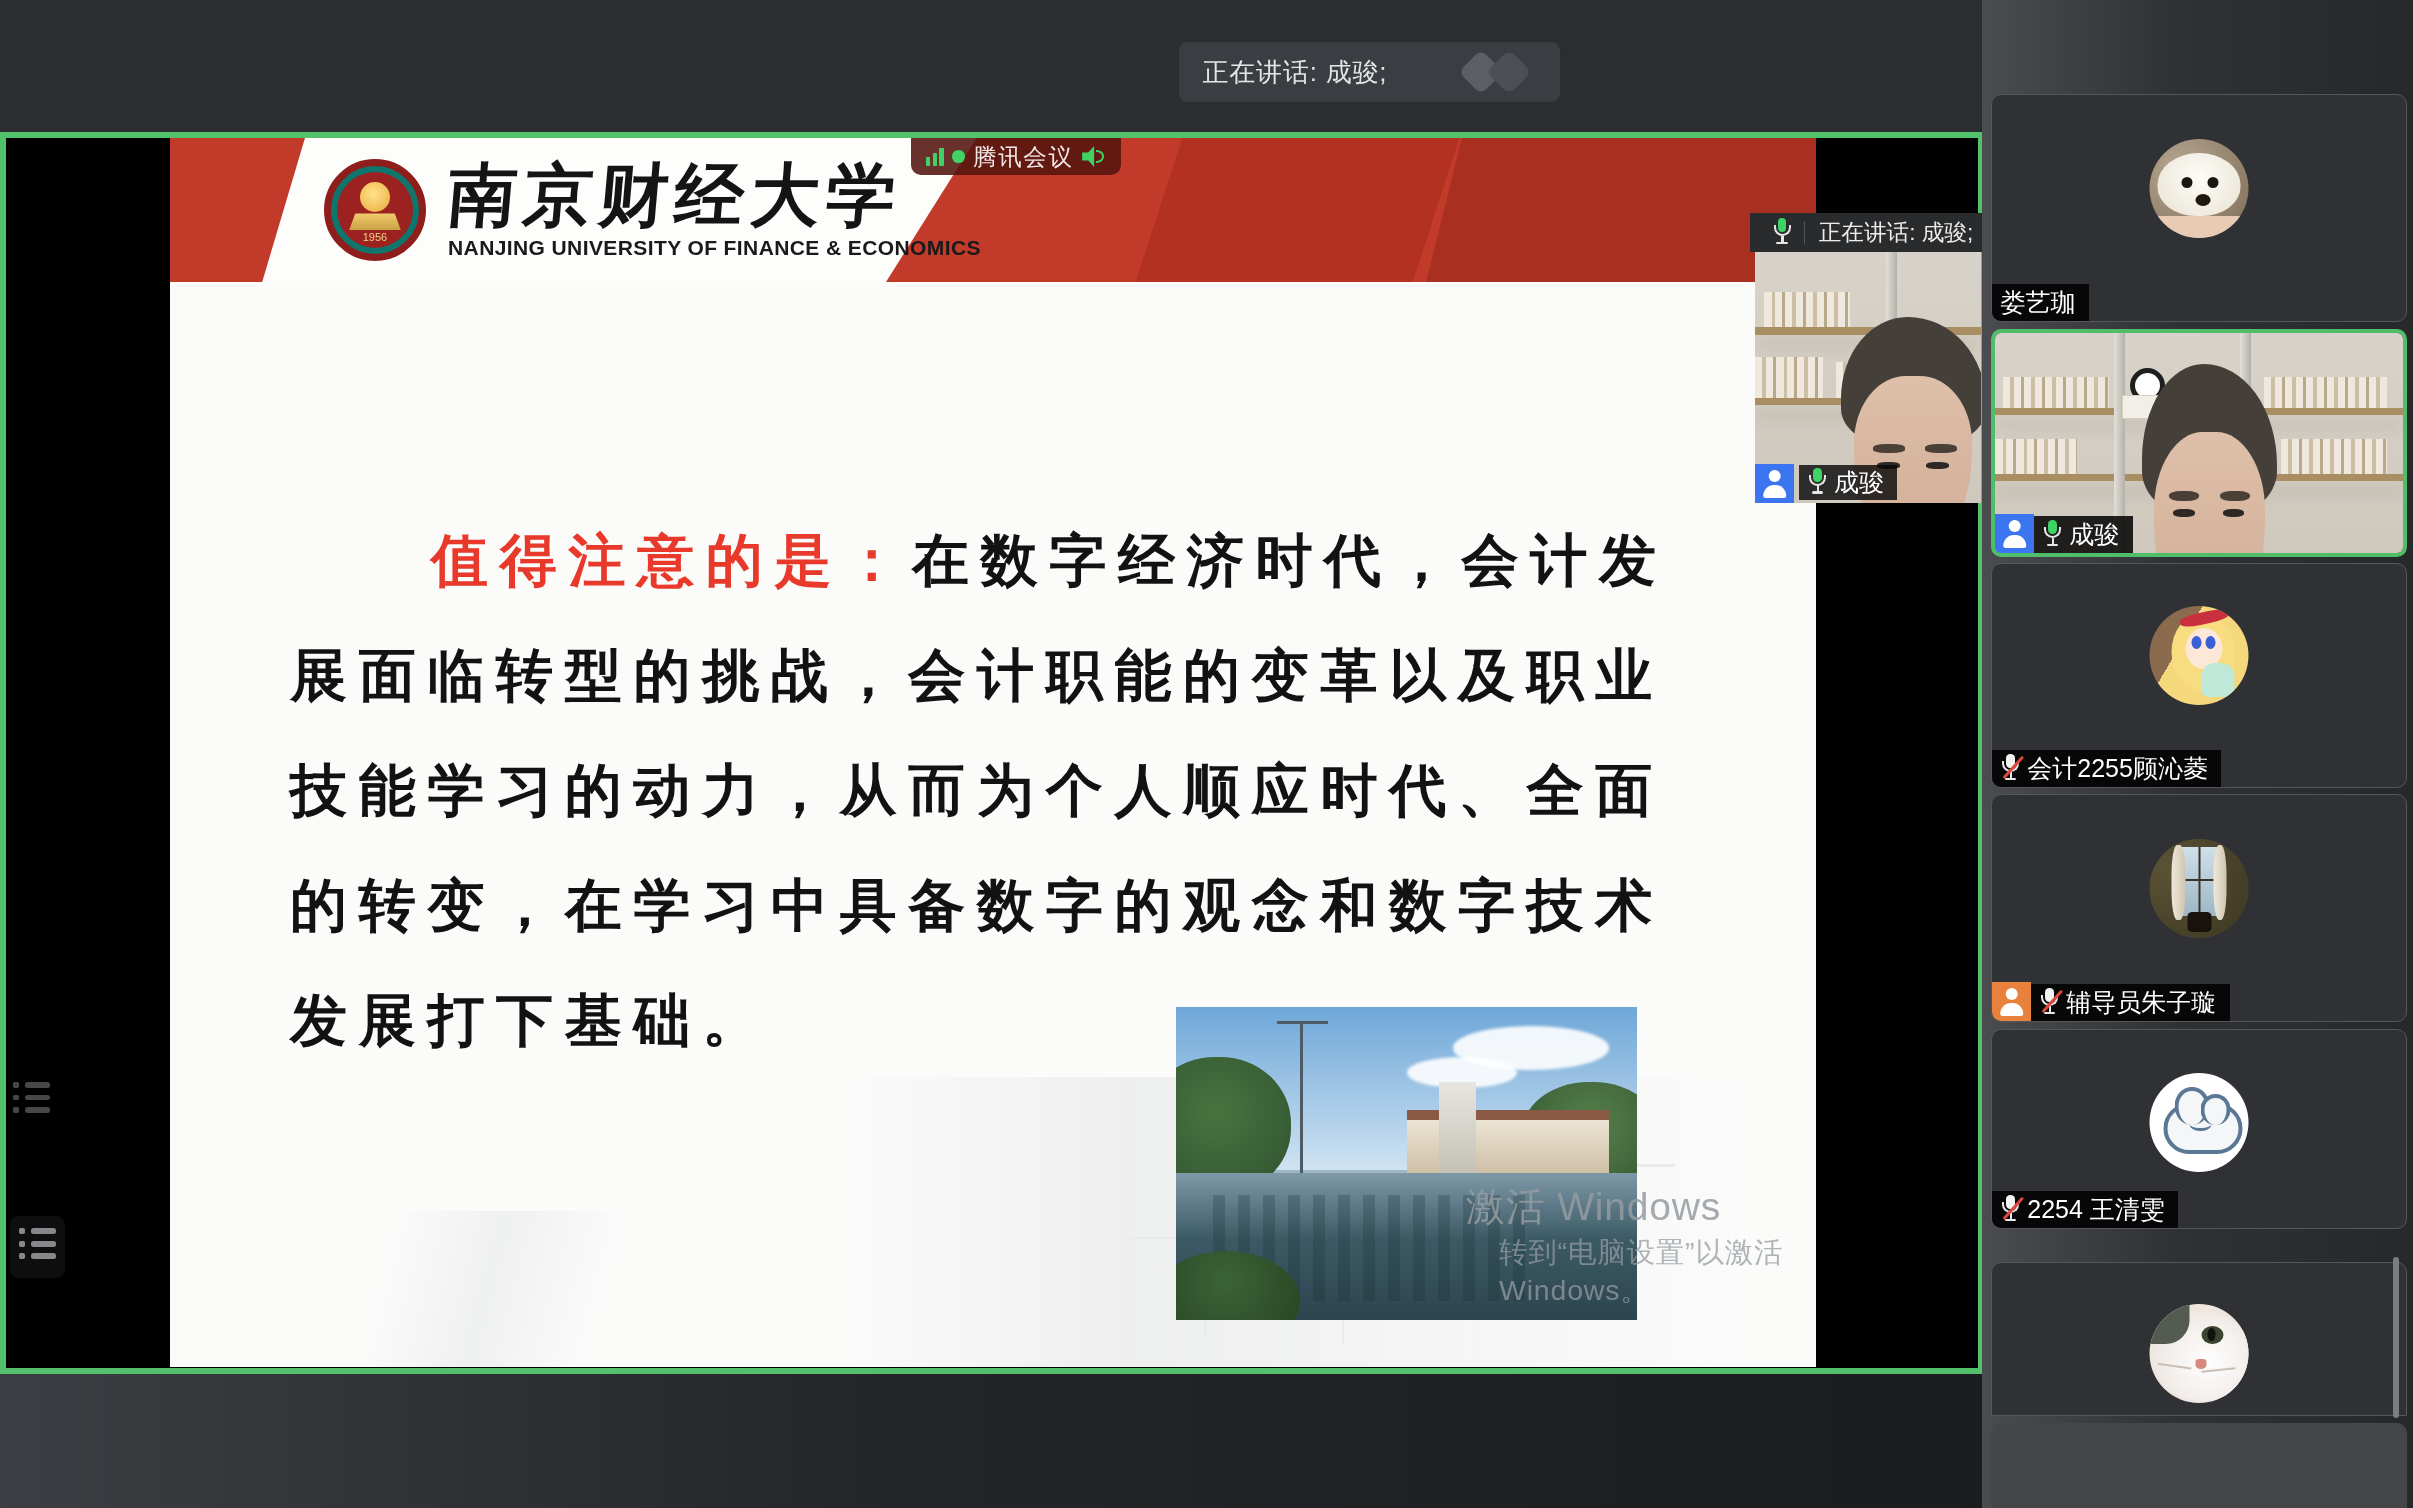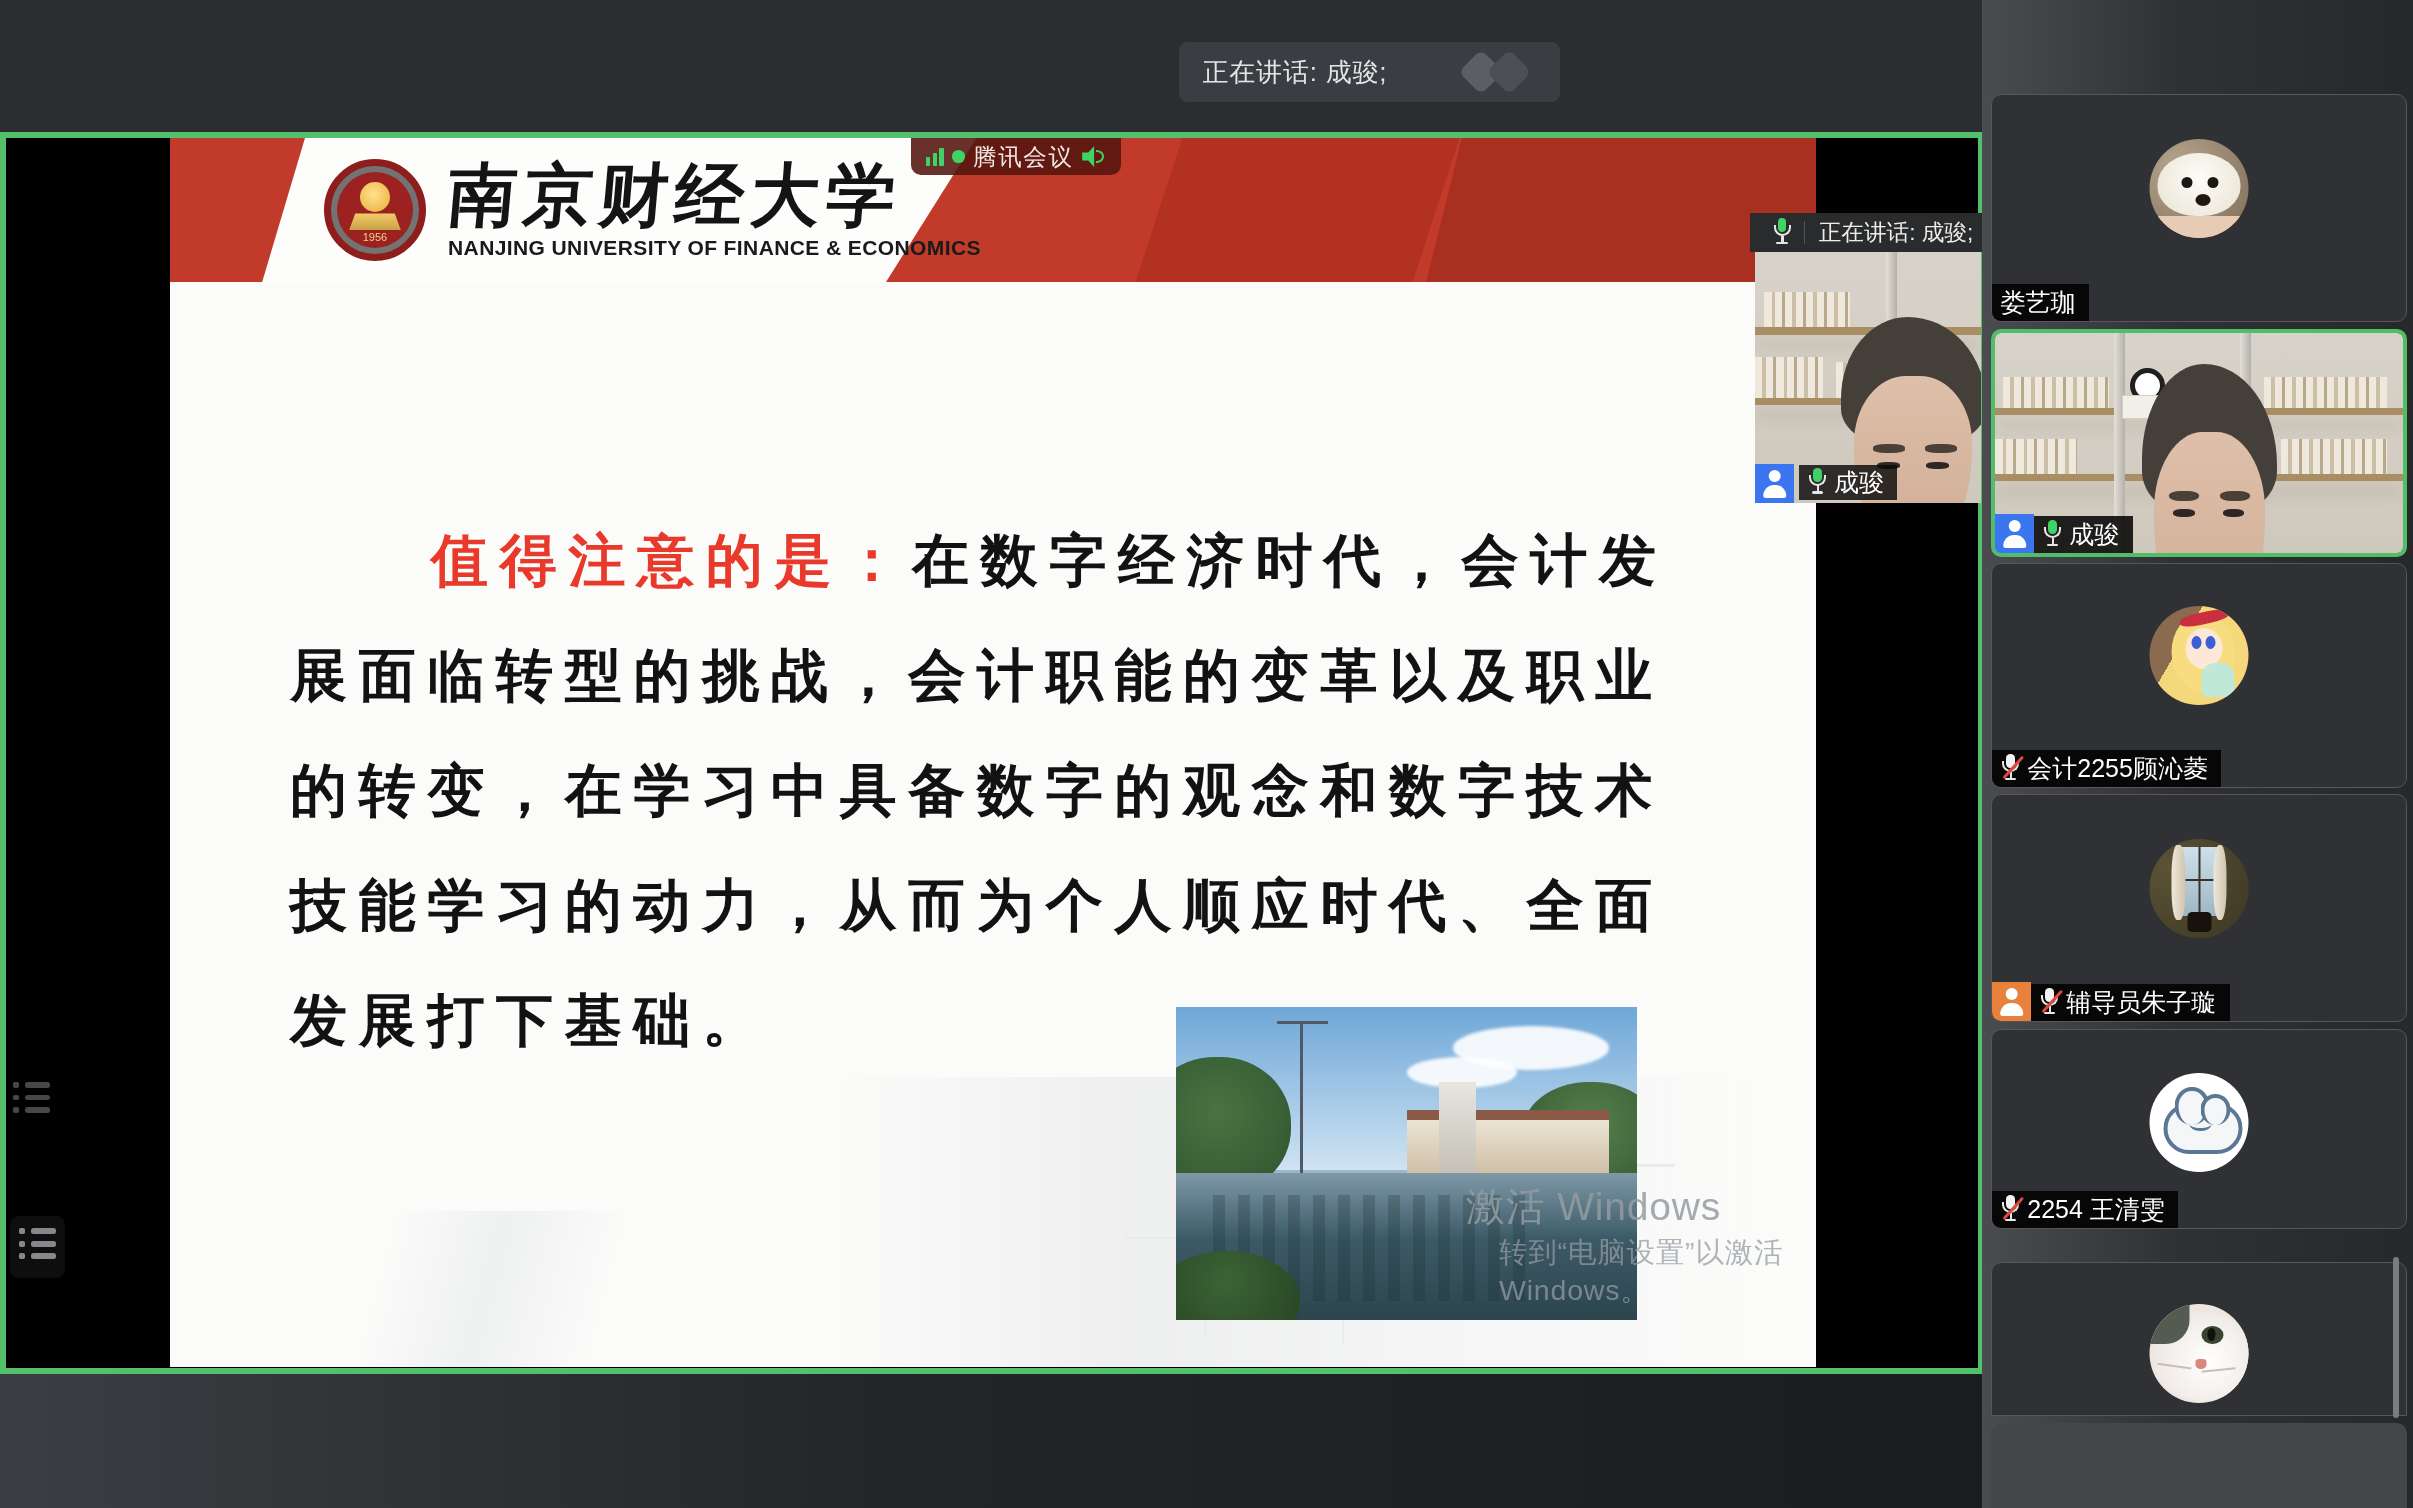--- a/index.html
+++ b/index.html
@@ -23,21 +23,21 @@
   
   .share{left:0;top:0;width:1984px;height:1242px;border:6.7px solid #53c06c;box-sizing:border-box;background:#000;overflow:hidden;}
 
   
   .slide{left:164px;top:0;width:1646px;height:1229px;background:#fbfbfa;overflow:hidden;}
   .hdr{left:0;top:0;width:1646px;height:144px;background:#c23a29;}
   .hdr .dk1{position:absolute;left:989px;top:0;width:277px;height:144px;background:#a5291c;opacity:.55;transform:skewX(-18deg);}
   .hdr .dk2{position:absolute;left:1274px;top:0;width:402px;height:144px;background:#8f231a;opacity:.5;transform:skewX(-14deg);}
   .hdr .white-wedge{position:absolute;left:0;top:0;width:1646px;height:144px;background:#fdfdfc;clip-path:polygon(8.2% 0,49% 0,43.5% 100%,5.6% 100%);}
   .logo-row{position:absolute;left:154px;top:13.4px;height:117px;display:flex;align-items:center;}
-  .seal{position:relative;width:102px;height:102px;border-radius:50%;background:#737373;border:7.5px solid #8e1e1c;box-sizing:border-box;}
+  .seal{position:relative;width:102px;height:102px;border-radius:50%;background:#0f766e;border:7.5px solid #8e1e1c;box-sizing:border-box;}
   .seal .inner{position:absolute;inset:5.9px;border-radius:50%;background:#9b2220;}
   .seal .sun{position:absolute;left:50%;top:18%;transform:translateX(-50%);width:30px;height:30px;border-radius:50%;background:radial-gradient(circle at 45% 40%,#ffe38a,#e8a93c);}
   .seal .base{position:absolute;left:50%;top:54%;transform:translateX(-50%);width:52px;height:17px;background:linear-gradient(#f3cd6e,#caa045);clip-path:polygon(12% 0,88% 0,100% 100%,0 100%);}
   .seal .year{position:absolute;left:0;right:0;top:74%;text-align:center;font-size:11px;color:#f0d28a;}
   .uni-names{margin-left:22px;}
   .uni-cn{font-size:69px;font-weight:700;color:#141414;letter-spacing:6.7px;transform:skewX(-5deg);line-height:72px;}
   .uni-en{font-size:21px;font-weight:700;color:#1a1a1a;letter-spacing:0.4px;margin-top:3.4px;}
   .meet-badge{left:741px;top:0;height:37px;padding:0 15px;background:rgba(84,20,14,.88);border-radius:0 0 10px 10px;display:flex;align-items:center;gap:8.4px;}
   .meet-badge .lbl{font-size:23.5px;color:#f2e9e6;letter-spacing:1.7px;}
   .sig{display:flex;align-items:flex-end;gap:2.5px;height:18.4px;}
@@ -214,22 +214,22 @@
             <span class="spk">
                 <i class="b"></i>
                 <i class="w"></i>
               </span>
           </div>
         </div>
 
         <div class="abs body-text">
           <div class="bl indent"><span class="red">值得注意的是：</span><span>在数字经济时代，会计发</span></div>
           <div class="bl">展面临转型的挑战，会计职能的变革以及职业</div>
+          <div class="bl">技能学习的动力，从而为个人顺应时代、全面</div>
           <div class="bl">的转变，在学习中具备数字的观念和数字技术</div>
-          <div class="bl">技能学习的动力，从而为个人顺应时代、全面</div>
           <div class="bl">发展打下基础。</div>
         </div>
 
         <div class="abs faint-bldg">
           <i style="left:38%;top:20%;width:2.5px;height:70%;"></i>
           <i style="left:52%;top:8%;width:2.5px;height:84%;"></i>
           <i style="left:60%;top:30%;width:26%;height:2.5px;"></i>
           <i style="left:30%;top:55%;width:40%;height:2.5px;"></i>
         </div>
         <div class="abs faint-swoosh"></div>

